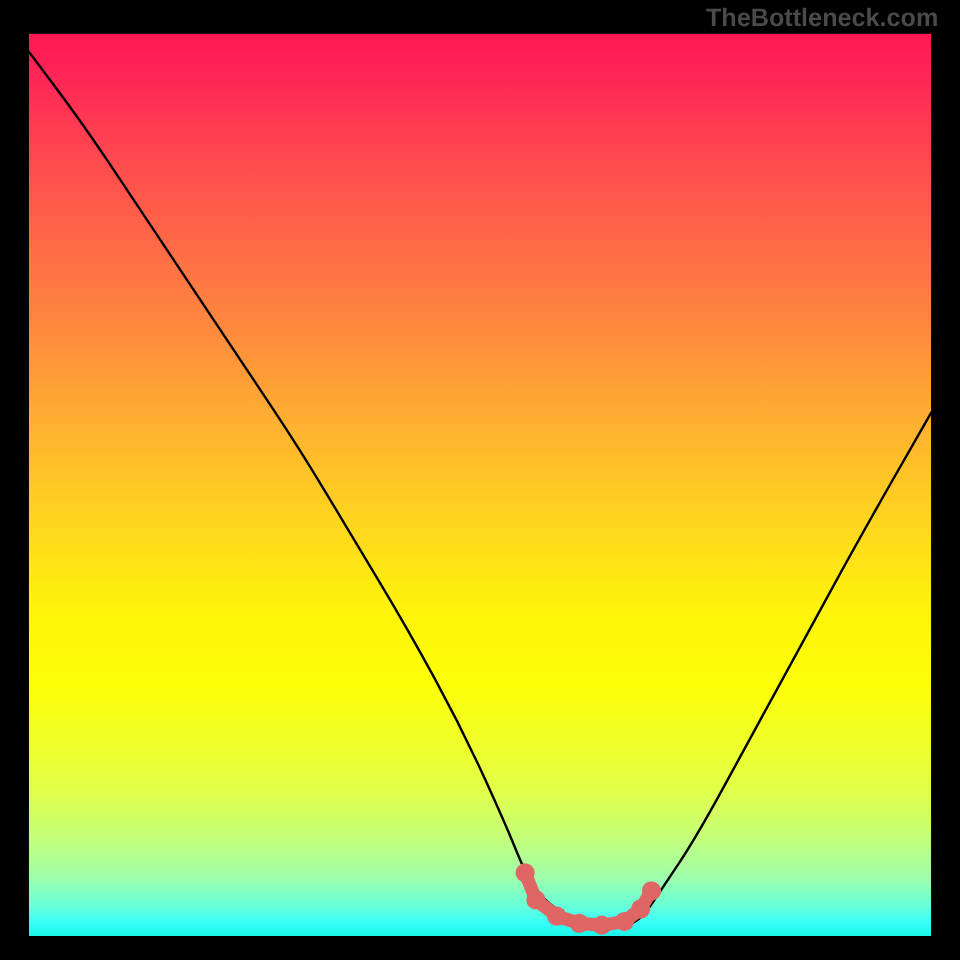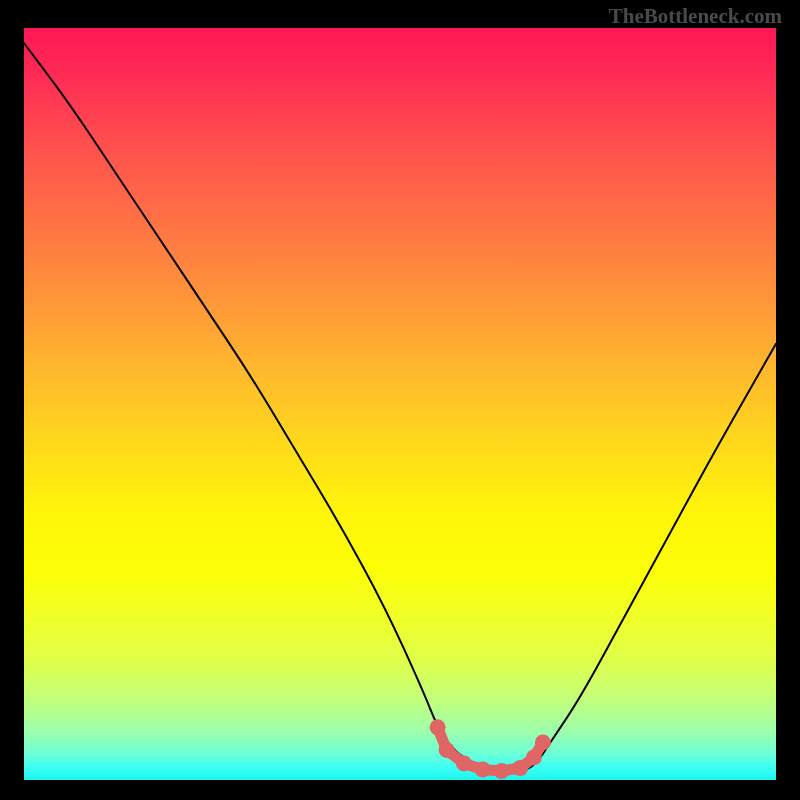--- a/index.html
+++ b/index.html
@@ -12,21 +12,20 @@
     font-family: Arial, sans-serif;
   }
   .watermark {
     position: absolute;
     top: 4px;
     right: 18px;
     color: #4a4a4a;
     font-size: 21px;
     font-weight: bold;
     z-index: 10;
-    font-family: Liberation Serif, serif;
   }
   .plot-area {
     position: absolute;
     left: 24px;
     top: 28px;
     width: 752px;
     height: 752px;
     overflow: hidden;
   }
   .gradient-bg {

